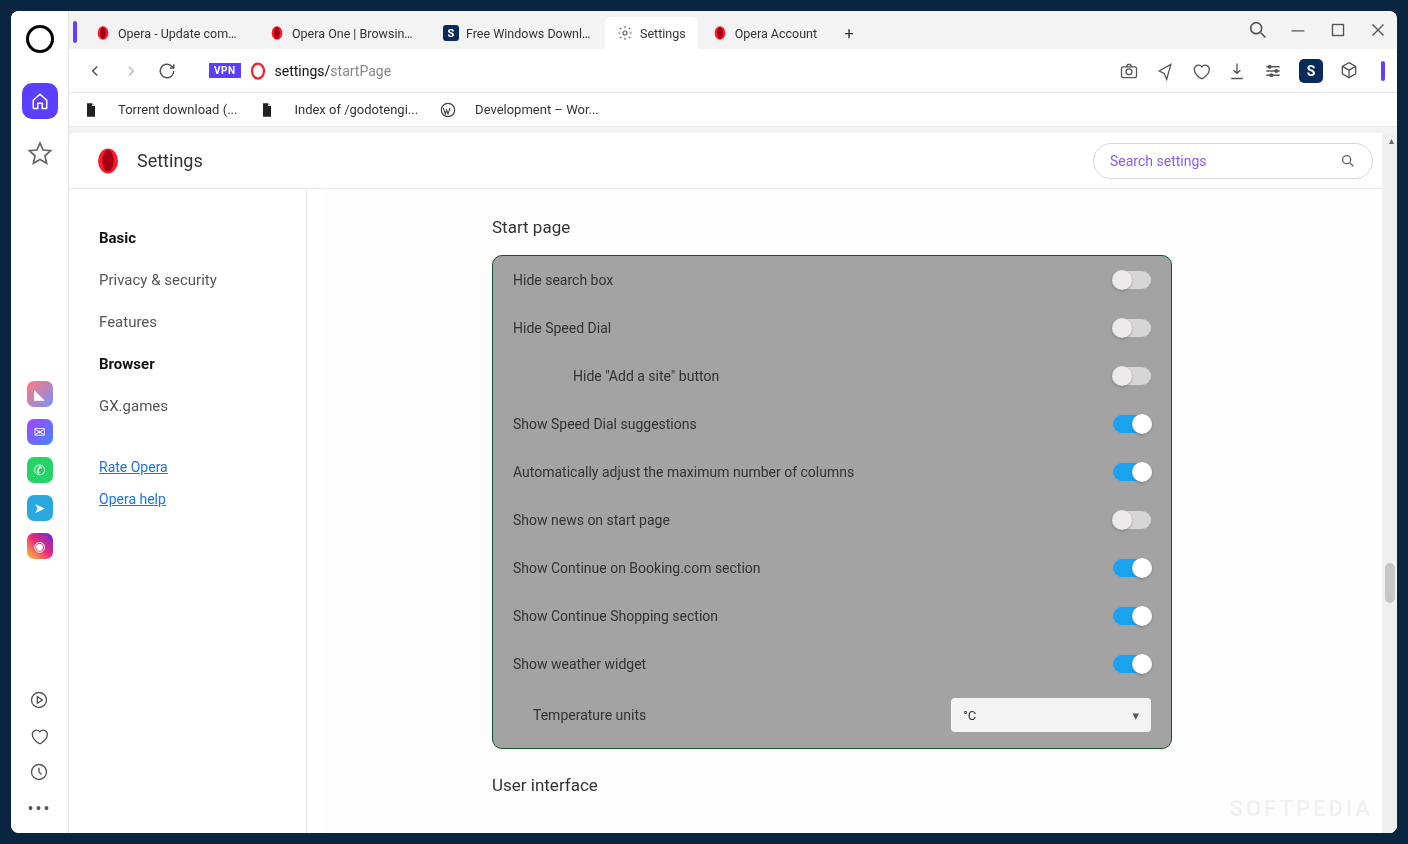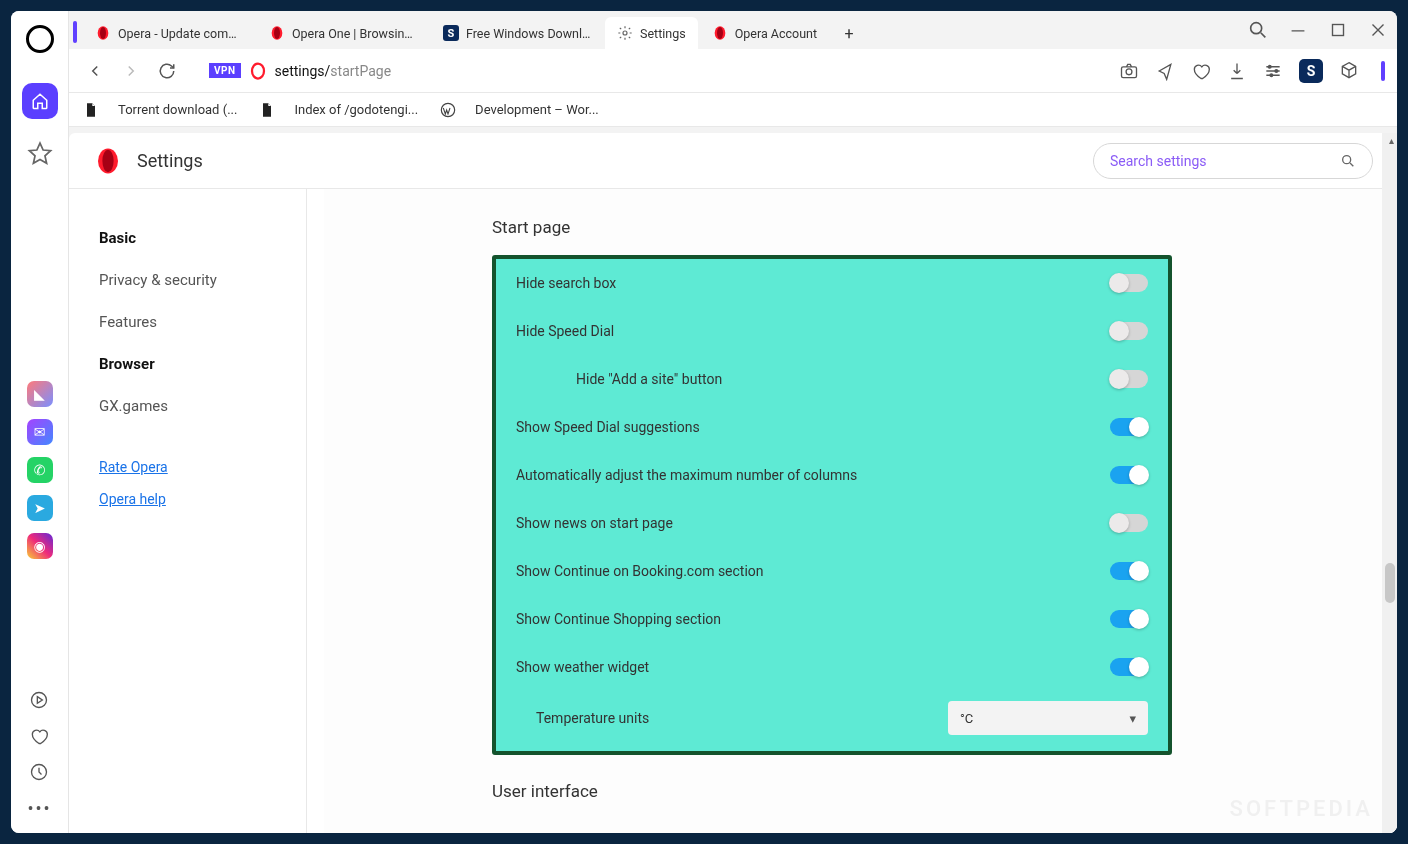--- a/index.html
+++ b/index.html
@@ -57,21 +57,21 @@
 
 .page-body { display: flex; height: calc(100% - 56px); gap: 17px; }
 .settings-nav { width: 238px; border-right: 1px solid #e8e8e8; padding: 28px 0 0 30px; background: #fff; }
 .settings-nav-item { font-size: 15px; color: #555; padding: 12px 0; cursor: pointer; }
 .settings-nav-item.active { font-weight: 700; color: #111; }
 .settings-links { margin-top: 24px; }
 .settings-link { display: block; font-size: 14px; color: #1a73e8; text-decoration: underline; padding: 8px 0; cursor: pointer; }
 
 .settings-content { flex: 1; padding: 28px 0 0 168px; overflow: hidden; position: relative; background: #fdfdfd; }
 .section-title { font-size: 17px; color: #333; font-weight: 400; margin-bottom: 18px; }
-.settings-card { background: #5eead4; border: 4px solid #14532d; border-radius: 3px; width: 680px; }
+.settings-card { background: #a3a3a3; border: 1px solid #14532d; border-radius: 10px; width: 680px; }
 .setting-row { display: flex; align-items: center; padding: 14px 20px; font-size: 14px; color: #333; min-height: 48px; }
 .setting-row.indent { padding-left: 80px; }
 .setting-row .label { flex: 1; }
 .toggle { width: 38px; height: 18px; border-radius: 10px; position: relative; cursor: pointer; flex-shrink: 0; }
 .toggle.off { background: #d6d6d6; }
 .toggle.on { background: #1aa3f0; }
 .toggle .knob { position: absolute; width: 20px; height: 20px; background: #fff; border-radius: 50%; top: -1px; box-shadow: 0 1px 3px rgba(0,0,0,.25); }
 .toggle.off .knob { left: -1px; background: #eceaea; }
 .toggle.on .knob { right: -1px; }
 .select-row { display: flex; align-items: center; padding: 10px 20px 16px 40px; gap: 20px; }

